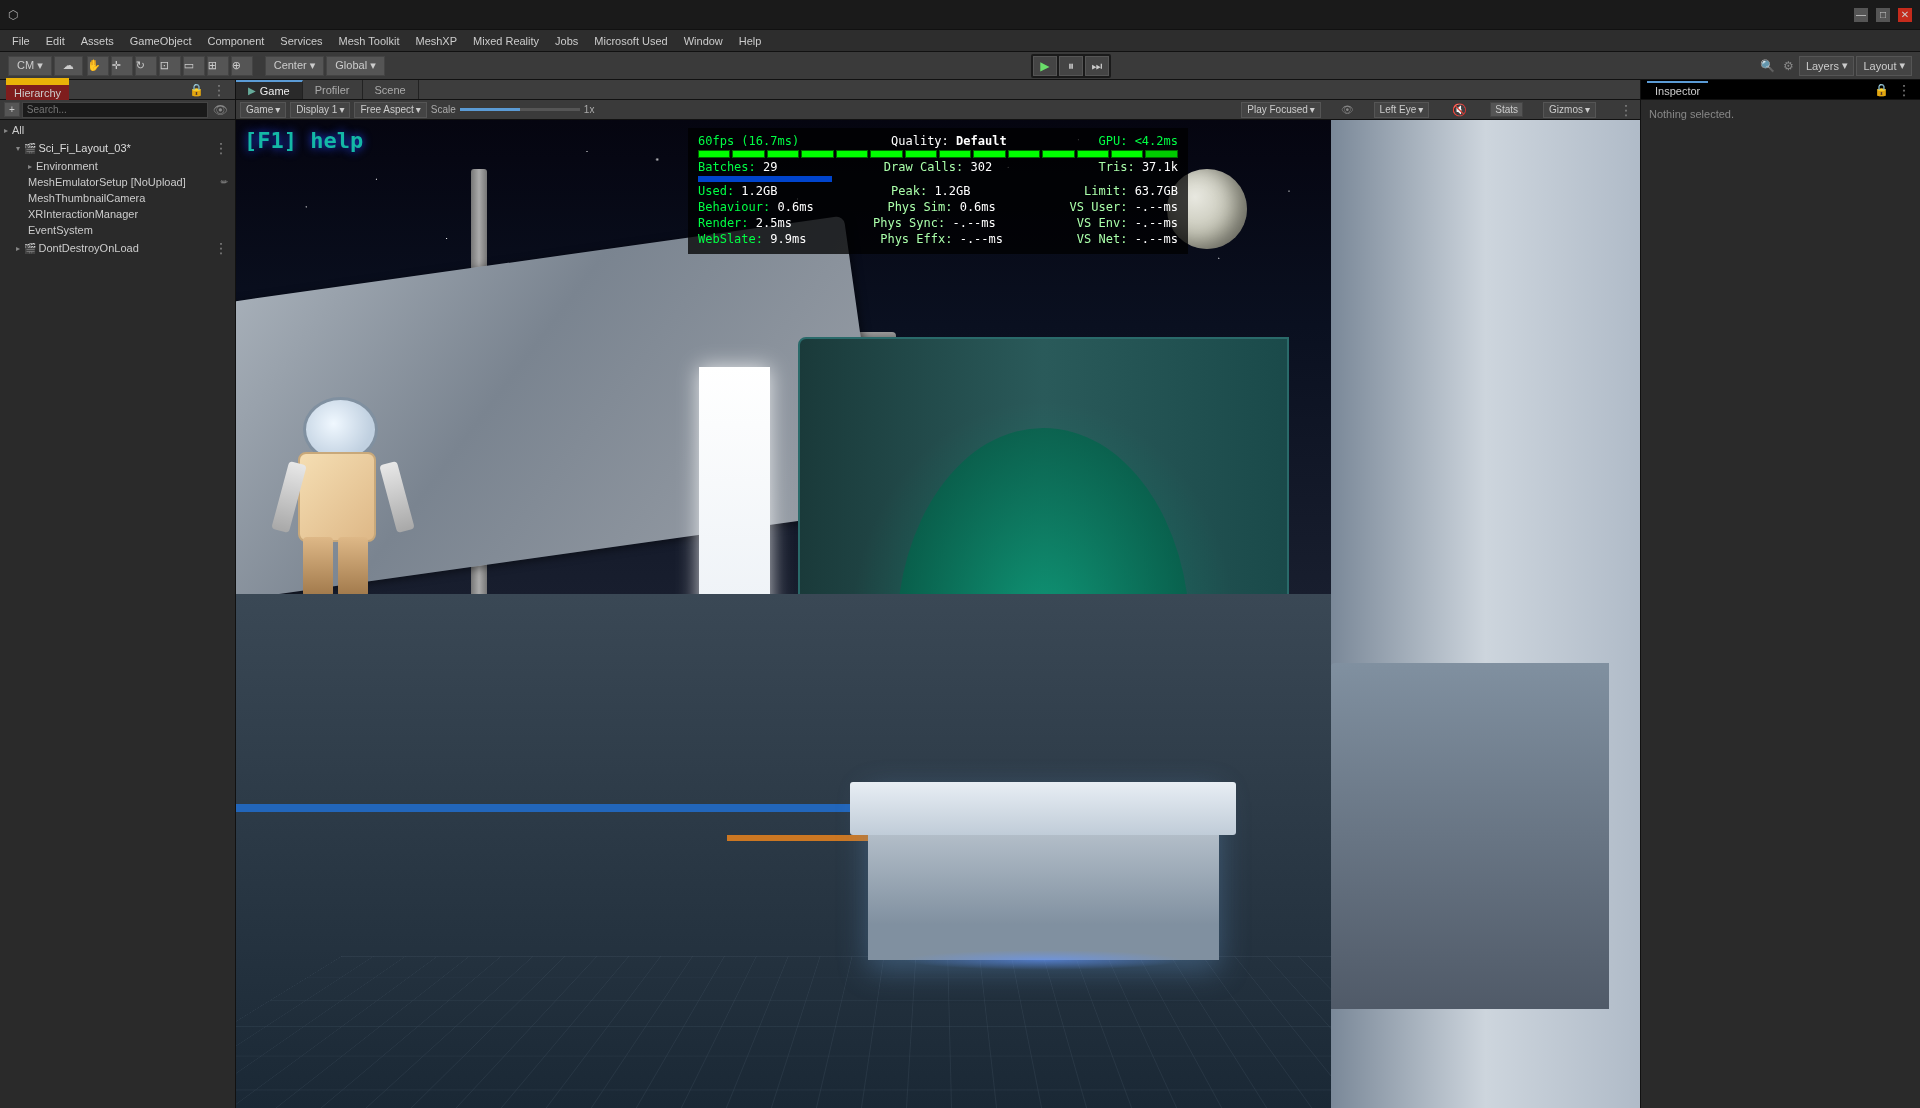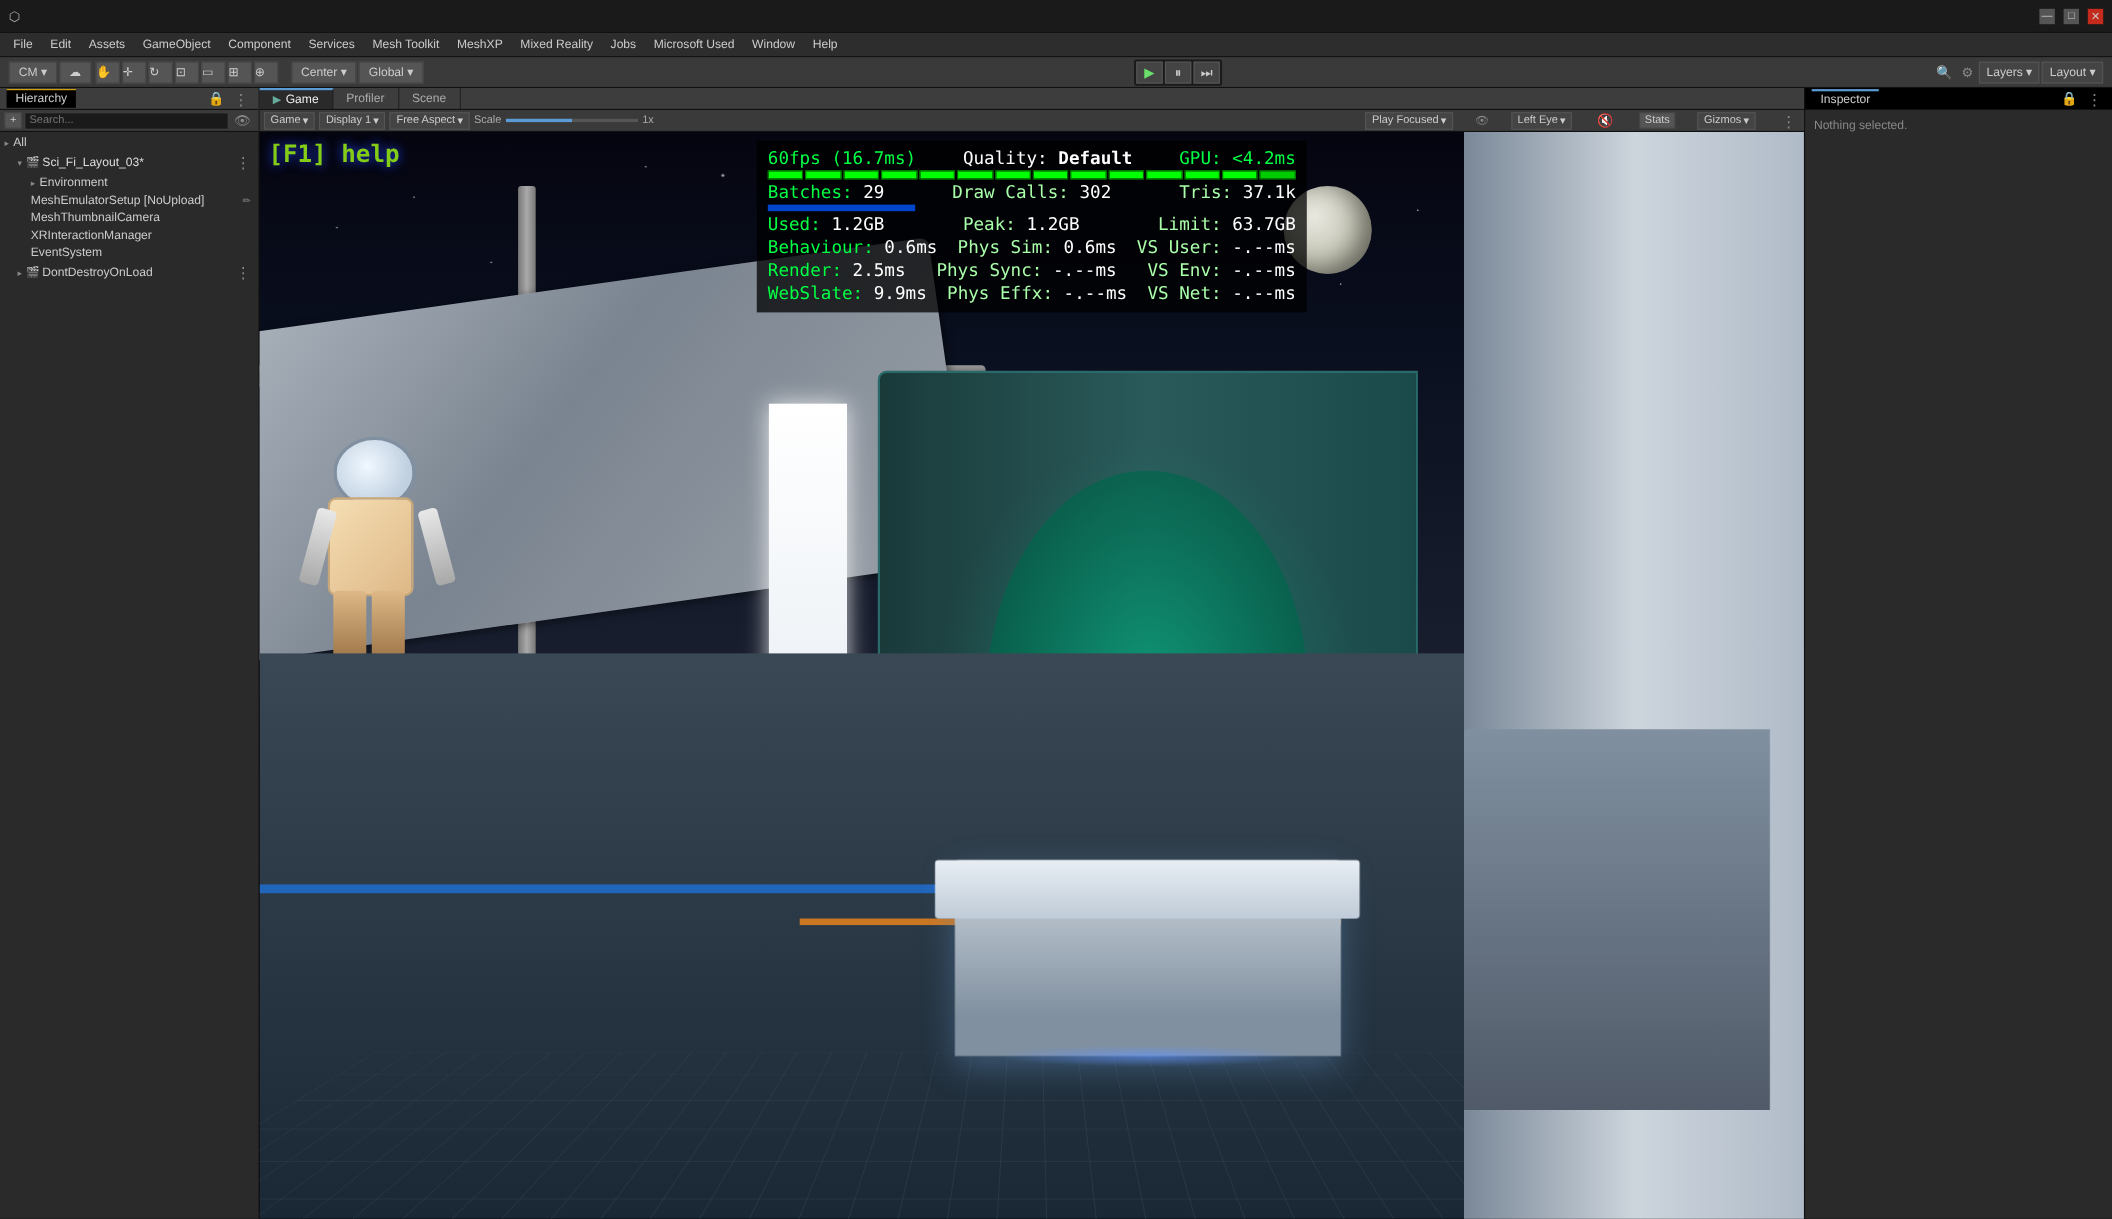--- a/index.html
+++ b/index.html
@@ -150,22 +150,22 @@
       color: #ccc;
       gap: 4px;
     }
     .panel-tab {
       padding: 2px 8px;
       font-size: 11px;
       cursor: pointer;
       color: #ccc;
     }
     .panel-tab.active {
-      background: #000000;
-      border-top: 1px solid #eab308;
+      background: #7f1d1d;
+      border-top: 7px solid #eab308;
     }
     .panel-toolbar {
       height: 20px;
       background: #3a3a3a;
       display: flex;
       align-items: center;
       padding: 0 4px;
       border-bottom: 1px solid #111;
       gap: 2px;
     }
@@ -327,21 +327,21 @@
     }
 
     .stats-box {
       position: absolute;
       top: 8px;
       left: 50%;
       transform: translateX(-50%);
       background: rgba(0, 0, 0, 0.75);
       padding: 6px 10px;
       font-family: monospace;
-      font-size: 16px;
+      font-size: 12px;
       min-width: 500px;
     }
 
     .stats-row {
       display: flex;
       justify-content: space-between;
       margin-bottom: 2px;
     }
 
     .stats-fps { color: #00ff44; }
@@ -761,21 +761,21 @@
         <div class="center-table">
           <div class="table-top"></div>
           <div class="table-glow"></div>
         </div>
 
         <div style="position:absolute;top:0;right:0;width:22%;height:100%;background:linear-gradient(90deg,#7a8898,#cdd5dd,#b0bbc8);">
           <div style="position:absolute;bottom:10%;left:0;width:90%;height:35%;background:linear-gradient(180deg,#8090a0,#505a68);border-radius:4px 0 0 0;"></div>
         </div>
 
         <div class="hud-overlay">
-          <span style="color: #84cc16; font-size: 22px; font-weight: bold; text-shadow: rgb(34, 68, 255) 0px 0px 10px;">[F1] help</span>
+          <span style="color: #14b8a6; font-size: 22px; font-weight: bold; text-shadow: rgb(34, 68, 255) 0px 0px 10px;">[F1] help</span>
         </div>
 
         <div class="stats-box">
 
           <div class="stats-row">
             <span class="stats-fps">60fps (16.7ms)</span>
             <span style="color:#fff;">
               <span>Quality:</span>
               <span style="font-weight:bold;">Default</span>
             </span>

